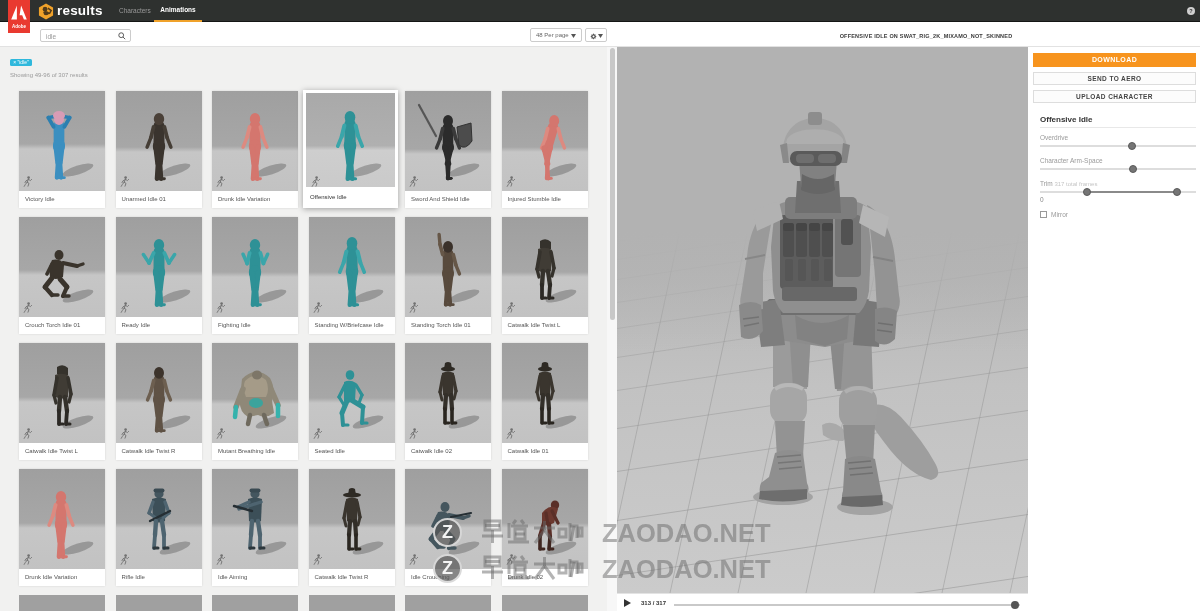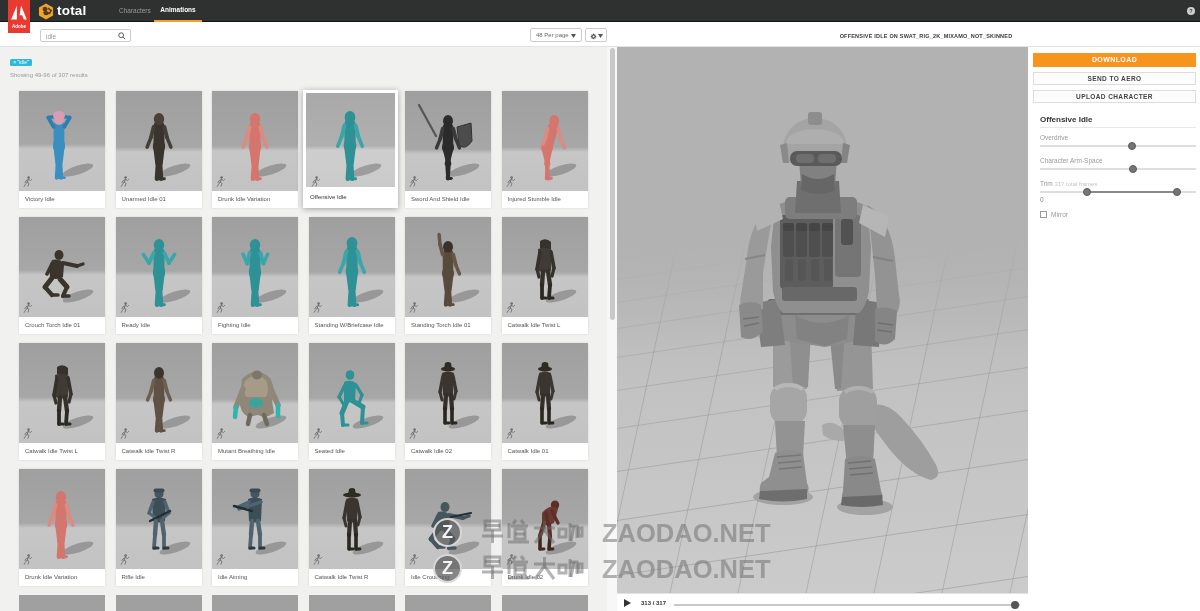--- a/index.html
+++ b/index.html
@@ -11,21 +11,21 @@
       <path d="M8.9 5.5 L3.2 19.5 L8.9 19.5 Z" fill="#fff"></path>
       <path d="M9.8 10.5 L13.4 19.5 L10.9 19.5 L9.8 16.6 L8.7 19.5 L6.2 19.5 Z" fill="#fff" opacity="0"></path>
       <text x="11" y="28" font-size="4.5" fill="#fff" text-anchor="middle" font-weight="bold">Adobe</text>
     </svg></div>
 <div class="abs" style="left:38px;top:2.5px;z-index:21"><svg width="16" height="17" viewBox="0 0 34 36">
 <polygon points="17,1 32,9.5 32,26.5 17,35 2,26.5 2,9.5" fill="#f0a22a"></polygon>
 <circle cx="15" cy="13" r="5" fill="#503a1a"></circle>
       <path d="M11 19 Q17 14 25 21 Q20 28 13 25 Z" fill="#503a1a"></path>
       <path d="M21 11 L28 16 L24 23" fill="none" stroke="#503a1a" stroke-width="3.2"></path>
     </svg></div>
-<div class="abs" style="left:57px;top:3px;color:#fff;font-size:13.5px;font-weight:bold;letter-spacing:.2px;z-index:21">total</div>
+<div class="abs" style="left:57px;top:3px;color:#fff;font-size:13.5px;font-weight:bold;letter-spacing:.2px;z-index:21">results</div>
 <div class="abs" style="left:119px;top:0;height:22px;line-height:21px;color:#9a9a9a;font-size:6.5px;z-index:21">Characters</div>
 <div class="abs" style="left:154px;top:0;width:48px;height:22px;border-bottom:2.5px solid #f0a22a;z-index:21;text-align:center;color:#fff;font-size:6.5px;font-weight:bold;line-height:20px">Animations</div>
 <div class="abs" style="left:1187px;top:7px;width:8px;height:8px;border-radius:50%;background:#cfcfcf;z-index:21;font-size:5.5px;color:#333;text-align:center;line-height:8px;font-weight:bold">?</div>
 <div class="abs" style="left:0;top:22px;width:1200px;height:24.5px;background:#fff;border-bottom:1px solid #e2e2e2;z-index:5"></div>
 <div class="abs" style="left:40px;top:28.5px;width:91px;height:13px;border:1px solid #ccc;border-radius:2px;background:#fff;z-index:6">
 <span style="position:absolute;left:5px;top:3px;font-size:6.5px;color:#999">idle</span>
 <svg width="8" height="8" viewBox="0 0 10 10" style="position:absolute;right:4px;top:2.5px">
       <circle cx="4" cy="4" r="3" fill="none" stroke="#555" stroke-width="1.2"></circle>
       <line x1="6.3" y1="6.3" x2="9" y2="9" stroke="#555" stroke-width="1.2"></line>
     </svg>

